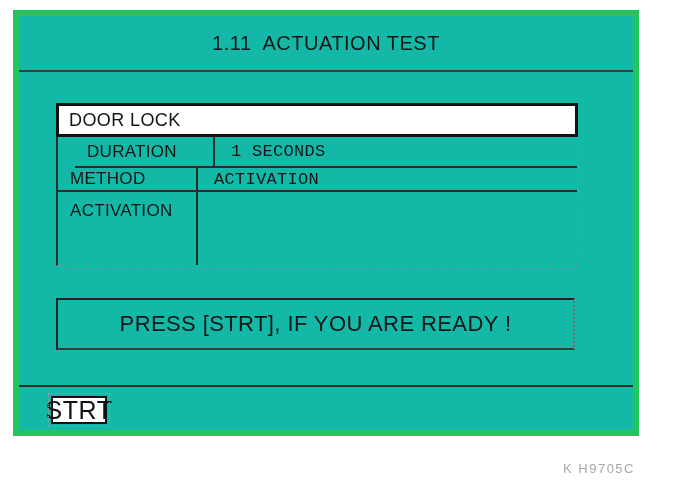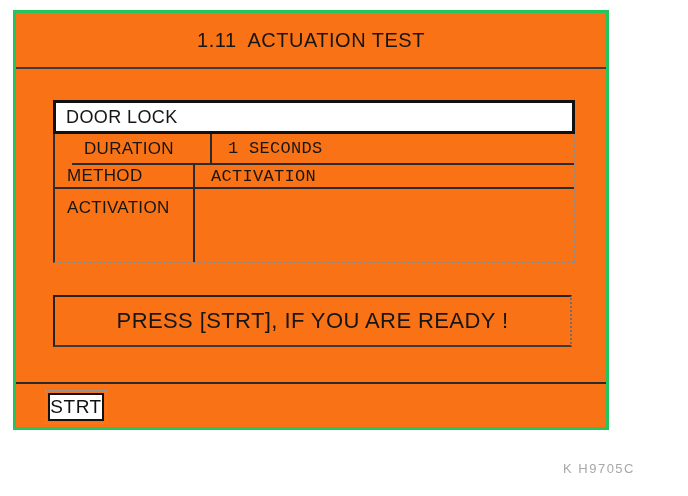--- a/index.html
+++ b/index.html
@@ -16,22 +16,23 @@
     color: #161616;
     overflow: hidden;
   }
   
   .frame {
     position: absolute;
     left: 13px;
     top: 10px;
     width: 590px;
     height: 414px;
-    border: 3px solid #22c55e;
-    background: #f97316;
+    border: 6px solid #22c55e;
+    background: #14b8a6;
+    padding-left: 24px;
   }
   .title-bar {
     position: absolute;
     left: 0;
     top: 0;
     width: 100%;
     height: 54px;
     line-height: 54px;
     text-align: center;
     font-size: 20px;
@@ -133,21 +134,21 @@
     width: 56px;
     height: 28px;
     box-sizing: border-box;
     border: 2px solid #111111;
     outline: 1px dotted #9a9a9a;
     outline-offset: 2px;
     background: #ffffff;
     display: flex;
     align-items: center;
     justify-content: center;
-    font-size: 19px;
+    font-size: 25px;
     letter-spacing: 0.5px;
     font-family: "Liberation Sans", "DejaVu Sans", sans-serif;
     color: #111111;
     padding: 0;
     cursor: pointer;
   }
   
   .figure-code {
     position: absolute;
     left: 563px;

